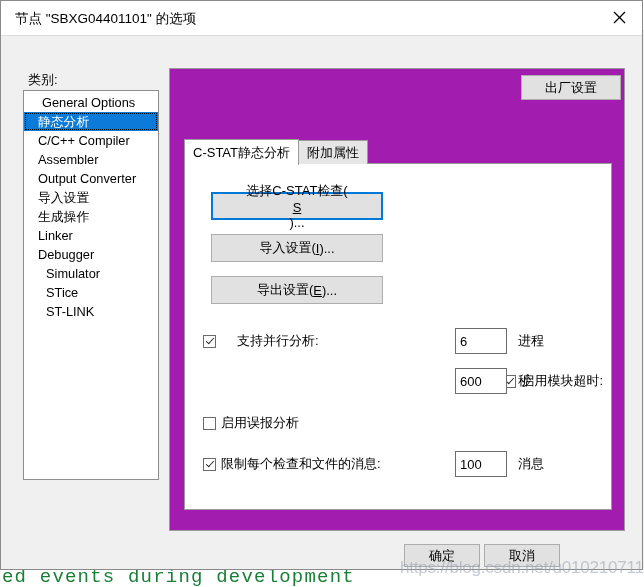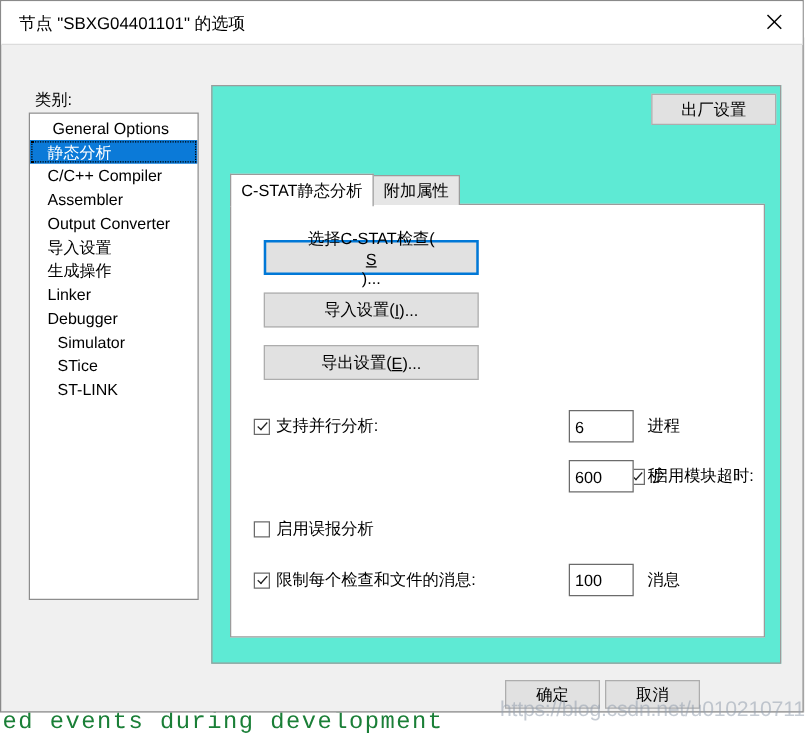--- a/index.html
+++ b/index.html
@@ -119,21 +119,21 @@
     color: #ffffff;
     outline: 1px dotted #000;
     outline-offset: -2px;
   }
 
   
   #settings-panel {
     position: absolute;
     left: 168px; top: 67px;
     width: 456px; height: 463px;
-    background: #5eead4;
+    background: #a21caf;
     border: 1px solid #9b9b9b;
     box-sizing: border-box;
   }
   #factory-settings-button {
     position: absolute;
     left: 351px; top: 6px;
     width: 98px; height: 23px;
     background: #e1e1e1;
     border: 1px solid #adadad;
     font-size: 13px;
@@ -208,21 +208,21 @@
 
   
   .option-row {
     position: absolute;
     left: 18px;
     width: 400px;
     height: 20px;
     display: flex;
     align-items: center;
   }
-  #row-parallel { top: 167px; }
+  #row-parallel { top: 167px; gap: 16px; }
   #row-timeout  { top: 207px; justify-content: flex-end; }
   #row-false    { top: 249px; }
   #row-limit    { top: 290px; }
 
   .checkbox {
     width: 13px; height: 13px;
     border: 1px solid #6b6b6b;
     background: #ffffff;
     box-sizing: border-box;
     position: relative;

